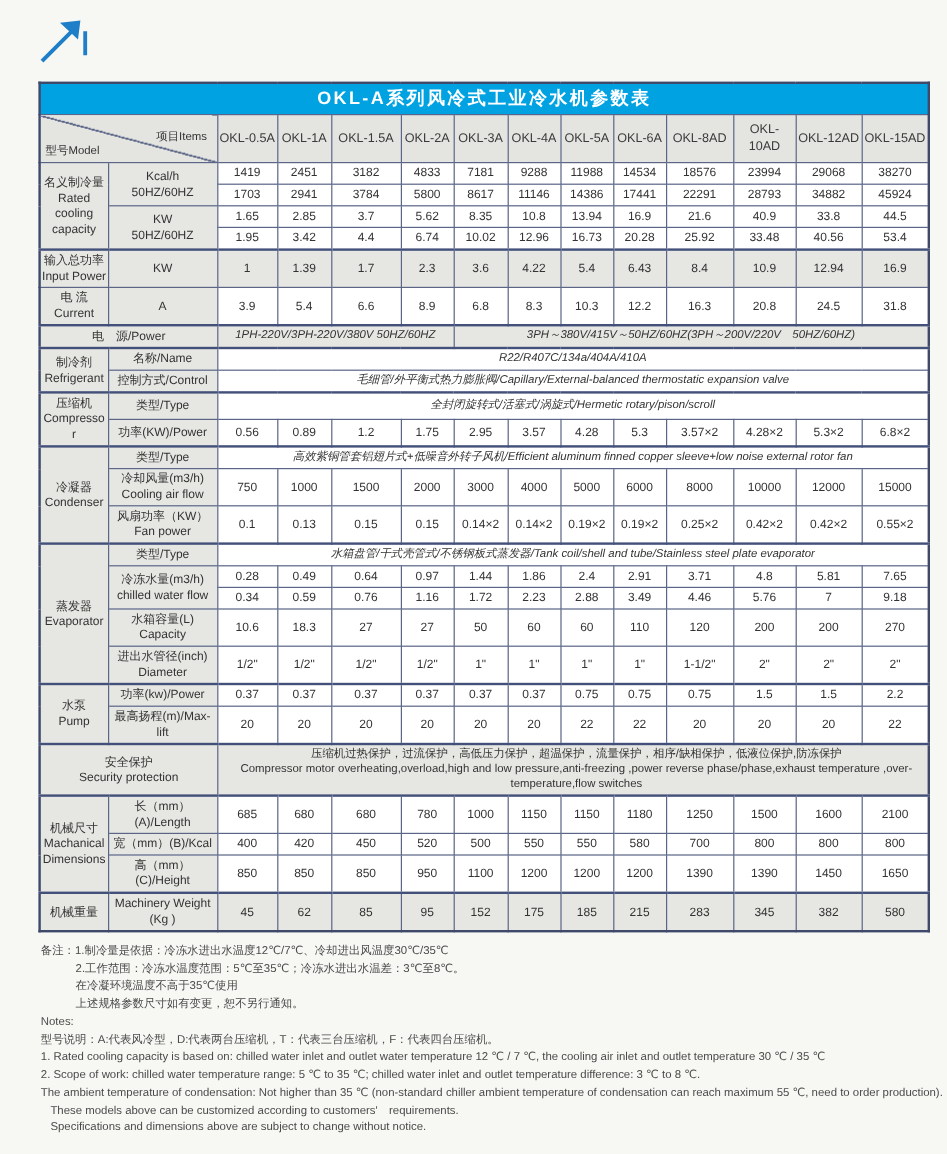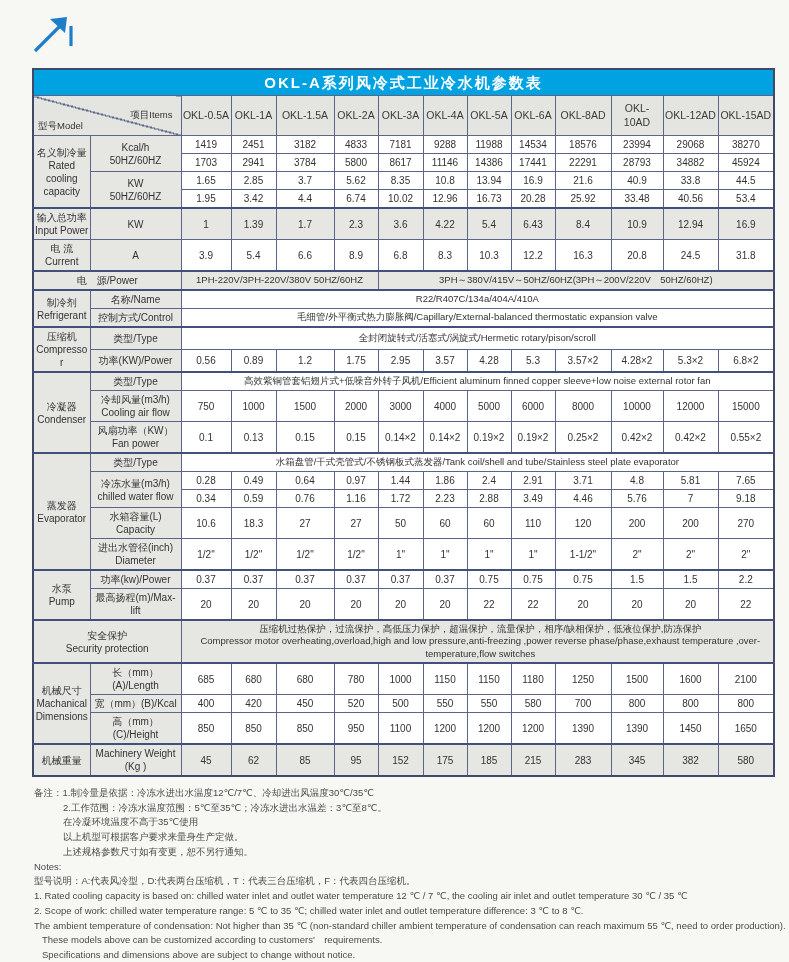--- a/index.html
+++ b/index.html
@@ -41,21 +41,21 @@
     background-image:linear-gradient(to top right,
       transparent calc(50% - 0.7px),
       #5a6587 calc(50% - 0.7px),
       #5a6587 calc(50% + 0.7px),
       transparent calc(50% + 0.7px));
   }
   .spec th.corner .model-lbl{position:absolute;left:4px;bottom:3px;font-size:9.5px;}
   .spec th.corner .items-lbl{position:absolute;right:8px;top:13px;font-size:9.5px;}
   .spec td.cat,.spec td.lbl{background:#e6e6e3;}
   .spec tr.grayrow td{background:#e6e6e3;}
-  .spec td.merged{font-size:9.5px;}
+  .spec td.merged{font-size:9.5px;font-style:italic;}
   .spec td.mergedleft{text-align:center;padding-left:7px;font-size:9.5px;}
   .spec tr.sec td{border-top:2px solid #43507a;}
   .spec td.val{font-size:10px;}
   .spec td.cat{font-size:10px;}
   .spec td.lbl{font-size:10px;}
 
   .notes{margin:9px 0 0 34px;font-size:9.5px;line-height:1.55;color:#4a4a4a;}
   .notes .ind{padding-left:29px;}
   .notes .ind2{padding-left:8px;}
 </style>
@@ -459,21 +459,20 @@
         <td class="val">382</td>
         <td class="val">580</td>
       </tr>
     </tbody>
 </table>
 
 <div class="notes">
   <div>备注：1.制冷量是依据：冷冻水进出水温度12℃/7℃、冷却进出风温度30℃/35℃</div>
   <div class="ind">2.工作范围：冷冻水温度范围：5℃至35℃；冷冻水进出水温差：3℃至8℃。</div>
   <div class="ind">在冷凝环境温度不高于35℃使用</div>
-  <div class="ind">以上机型可根据客户要求来量身生产定做。</div>
   <div class="ind">上述规格参数尺寸如有变更，恕不另行通知。</div>
   <div>Notes:</div>
   <div>型号说明：A:代表风冷型，D:代表两台压缩机，T：代表三台压缩机，F：代表四台压缩机。</div>
   <div>1. Rated cooling capacity is based on: chilled water inlet and outlet water temperature 12 ℃ / 7 ℃, the cooling air inlet and outlet temperature 30 ℃ / 35 ℃</div>
   <div>2. Scope of work: chilled water temperature range: 5 ℃ to 35 ℃; chilled water inlet and outlet temperature difference: 3 ℃ to 8 ℃.</div>
   <div>The ambient temperature of condensation: Not higher than 35 ℃ (non-standard chiller ambient temperature of condensation can reach maximum 55 ℃, need to order production).</div>
   <div class="ind2">These models above can be customized according to customers'　requirements.</div>
   <div class="ind2">Specifications and dimensions above are subject to change without notice.</div>
 
 </div>

